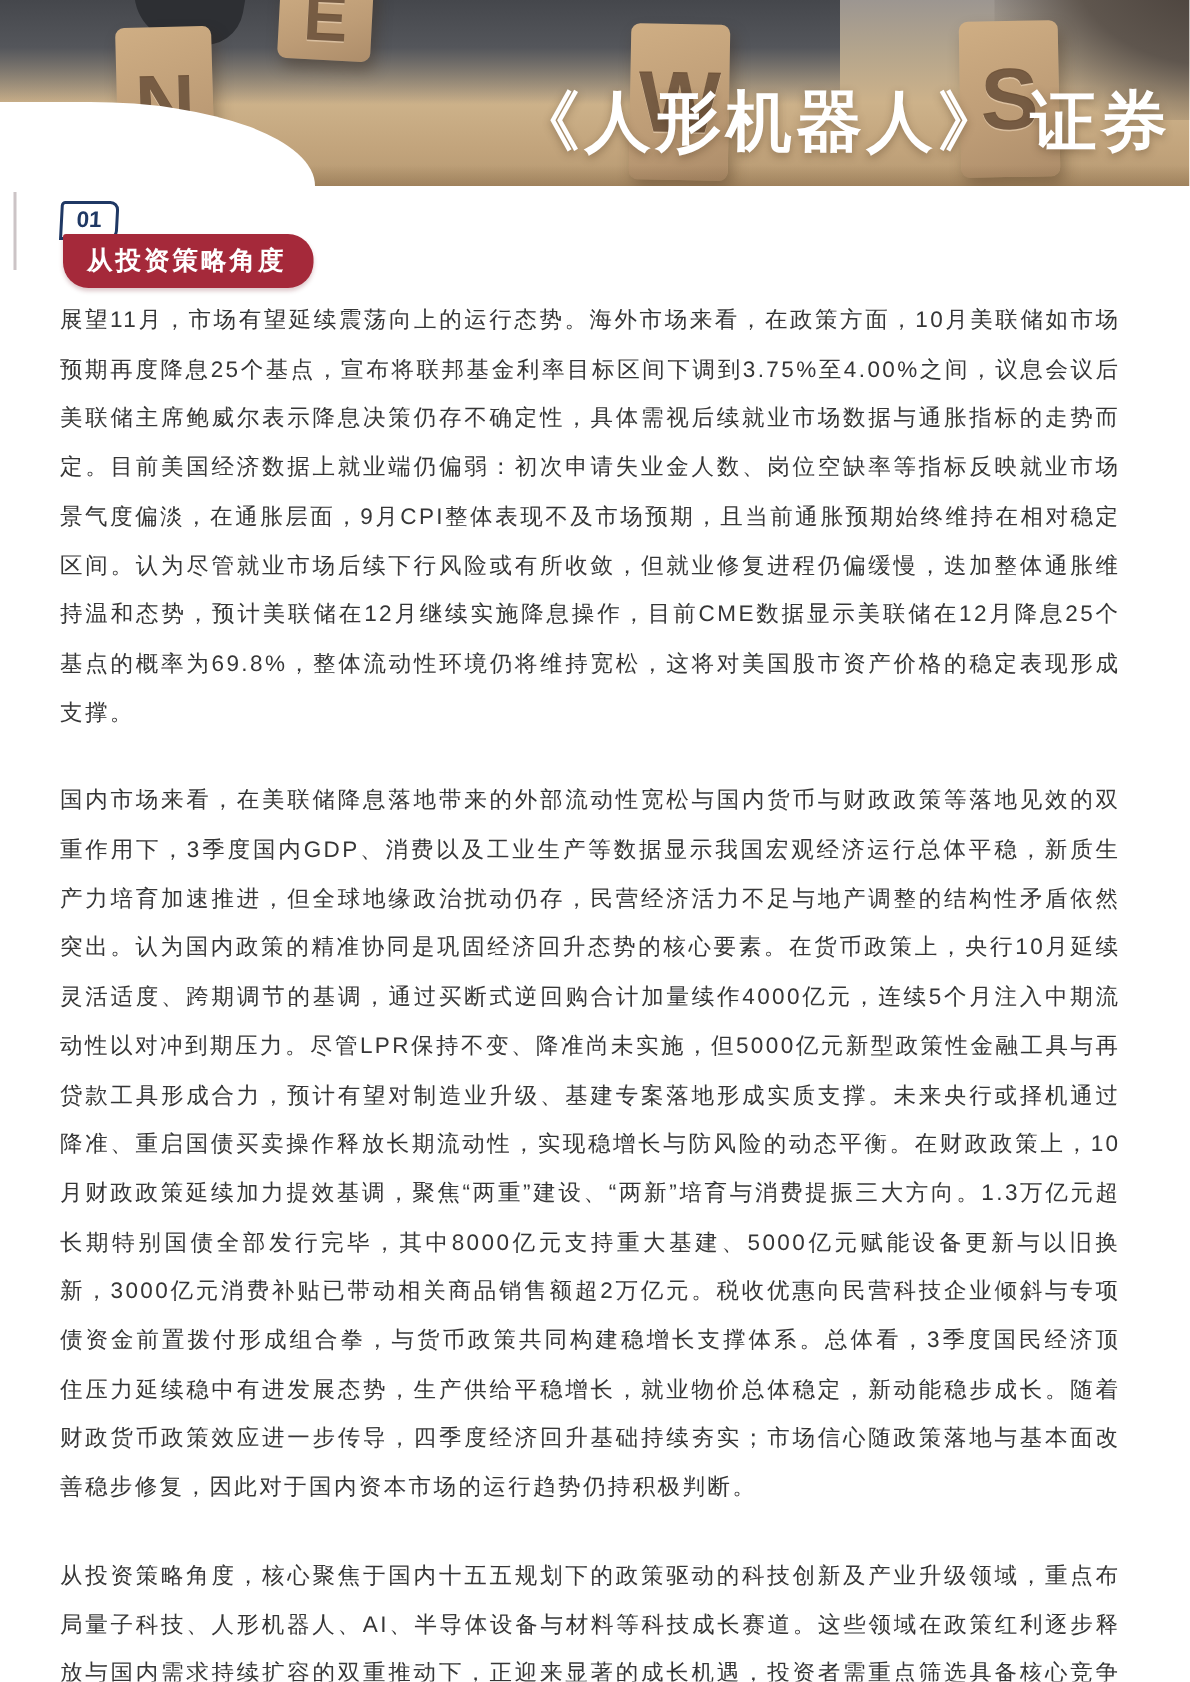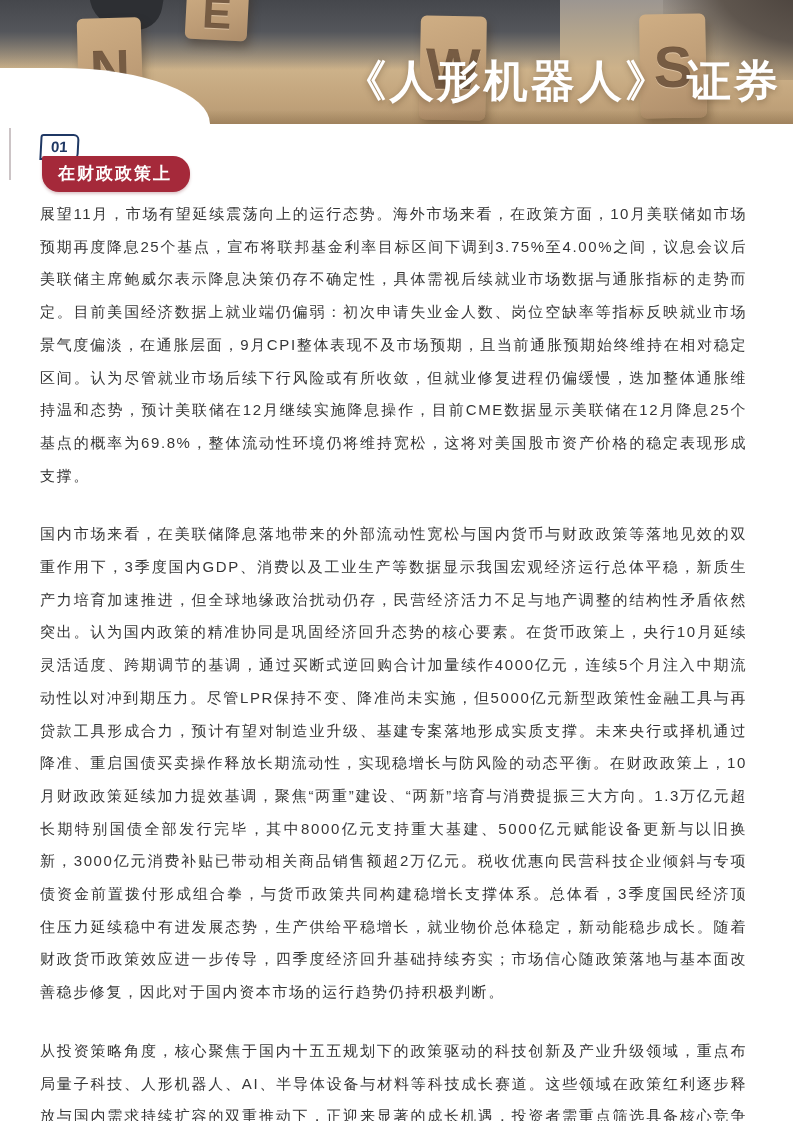--- a/index.html
+++ b/index.html
@@ -158,21 +158,21 @@
     <div class="white-wedge"></div>
     <h1 class="header-title">《人形机器人》 证券</h1>
   </div>
 
   <div class="left-tick"></div>
 
   <div class="section-marker">
     <div>
       <span class="section-number">01</span>
     </div>
-    <div class="section-badge">在财政政策上</div>
+    <div class="section-badge">从投资策略角度</div>
   </div>
 
   <div class="article">
     <p>展望11月，市场有望延续震荡向上的运行态势。海外市场来看，在政策方面，10月美联储如市场预期再度降息25个基点，宣布将联邦基金利率目标区间下调到3.75%至4.00%之间，议息会议后美联储主席鲍威尔表示降息决策仍存不确定性，具体需视后续就业市场数据与通胀指标的走势而定。目前美国经济数据上就业端仍偏弱：初次申请失业金人数、岗位空缺率等指标反映就业市场景气度偏淡，在通胀层面，9月CPI整体表现不及市场预期，且当前通胀预期始终维持在相对稳定区间。认为尽管就业市场后续下行风险或有所收敛，但就业修复进程仍偏缓慢，迭加整体通胀维持温和态势，预计美联储在12月继续实施降息操作，目前CME数据显示美联储在12月降息25个基点的概率为69.8%，整体流动性环境仍将维持宽松，这将对美国股市资产价格的稳定表现形成支撑。</p>
     <p>国内市场来看，在美联储降息落地带来的外部流动性宽松与国内货币与财政政策等落地见效的双重作用下，3季度国内GDP、消费以及工业生产等数据显示我国宏观经济运行总体平稳，新质生产力培育加速推进，但全球地缘政治扰动仍存，民营经济活力不足与地产调整的结构性矛盾依然突出。认为国内政策的精准协同是巩固经济回升态势的核心要素。在货币政策上，央行10月延续灵活适度、跨期调节的基调，通过买断式逆回购合计加量续作4000亿元，连续5个月注入中期流动性以对冲到期压力。尽管LPR保持不变、降准尚未实施，但5000亿元新型政策性金融工具与再贷款工具形成合力，预计有望对制造业升级、基建专案落地形成实质支撑。未来央行或择机通过降准、重启国债买卖操作释放长期流动性，实现稳增长与防风险的动态平衡。在财政政策上，10月财政政策延续加力提效基调，聚焦“两重”建设、“两新”培育与消费提振三大方向。1.3万亿元超长期特别国债全部发行完毕，其中8000亿元支持重大基建、5000亿元赋能设备更新与以旧换新，3000亿元消费补贴已带动相关商品销售额超2万亿元。税收优惠向民营科技企业倾斜与专项债资金前置拨付形成组合拳，与货币政策共同构建稳增长支撑体系。总体看，3季度国民经济顶住压力延续稳中有进发展态势，生产供给平稳增长，就业物价总体稳定，新动能稳步成长。随着财政货币政策效应进一步传导，四季度经济回升基础持续夯实；市场信心随政策落地与基本面改善稳步修复，因此对于国内资本市场的运行趋势仍持积极判断。</p>
     <p>从投资策略角度，核心聚焦于国内十五五规划下的政策驱动的科技创新及产业升级领域，重点布局量子科技、人形机器人、AI、半导体设备与材料等科技成长赛道。这些领域在政策红利逐步释放与国内需求持续扩容的双重推动下，正迎来显著的成长机遇，投资者需重点筛选具备核心竞争优势、业绩增长确定性强的行业头部企业。</p>
   </div>
 
 </div>
 

